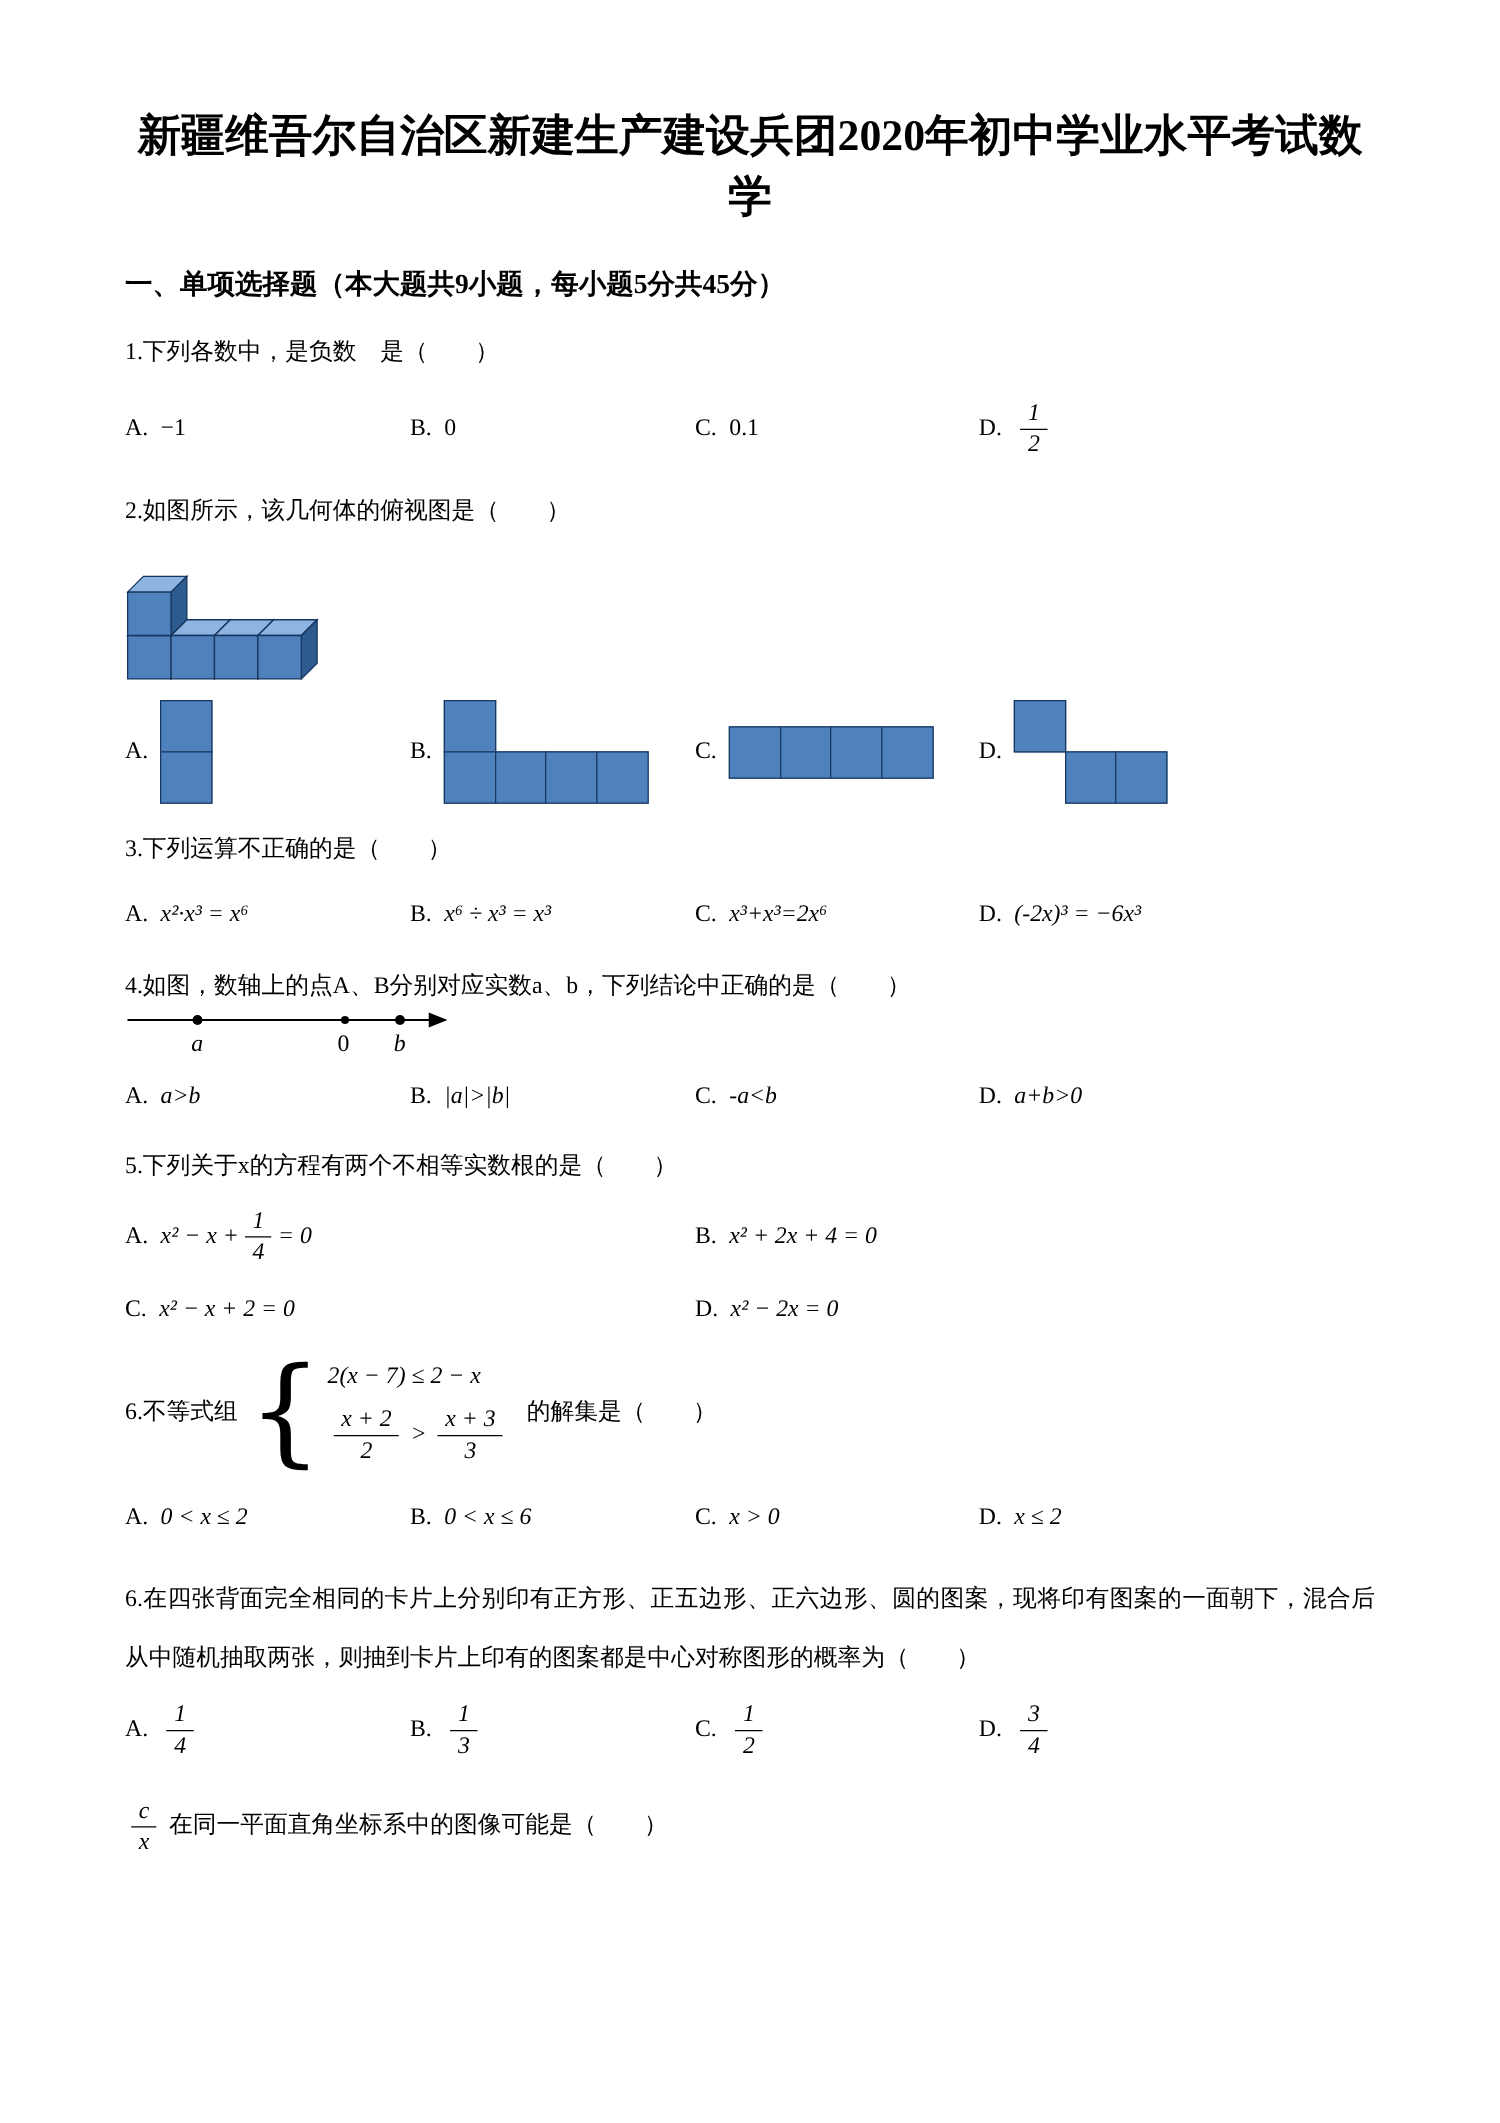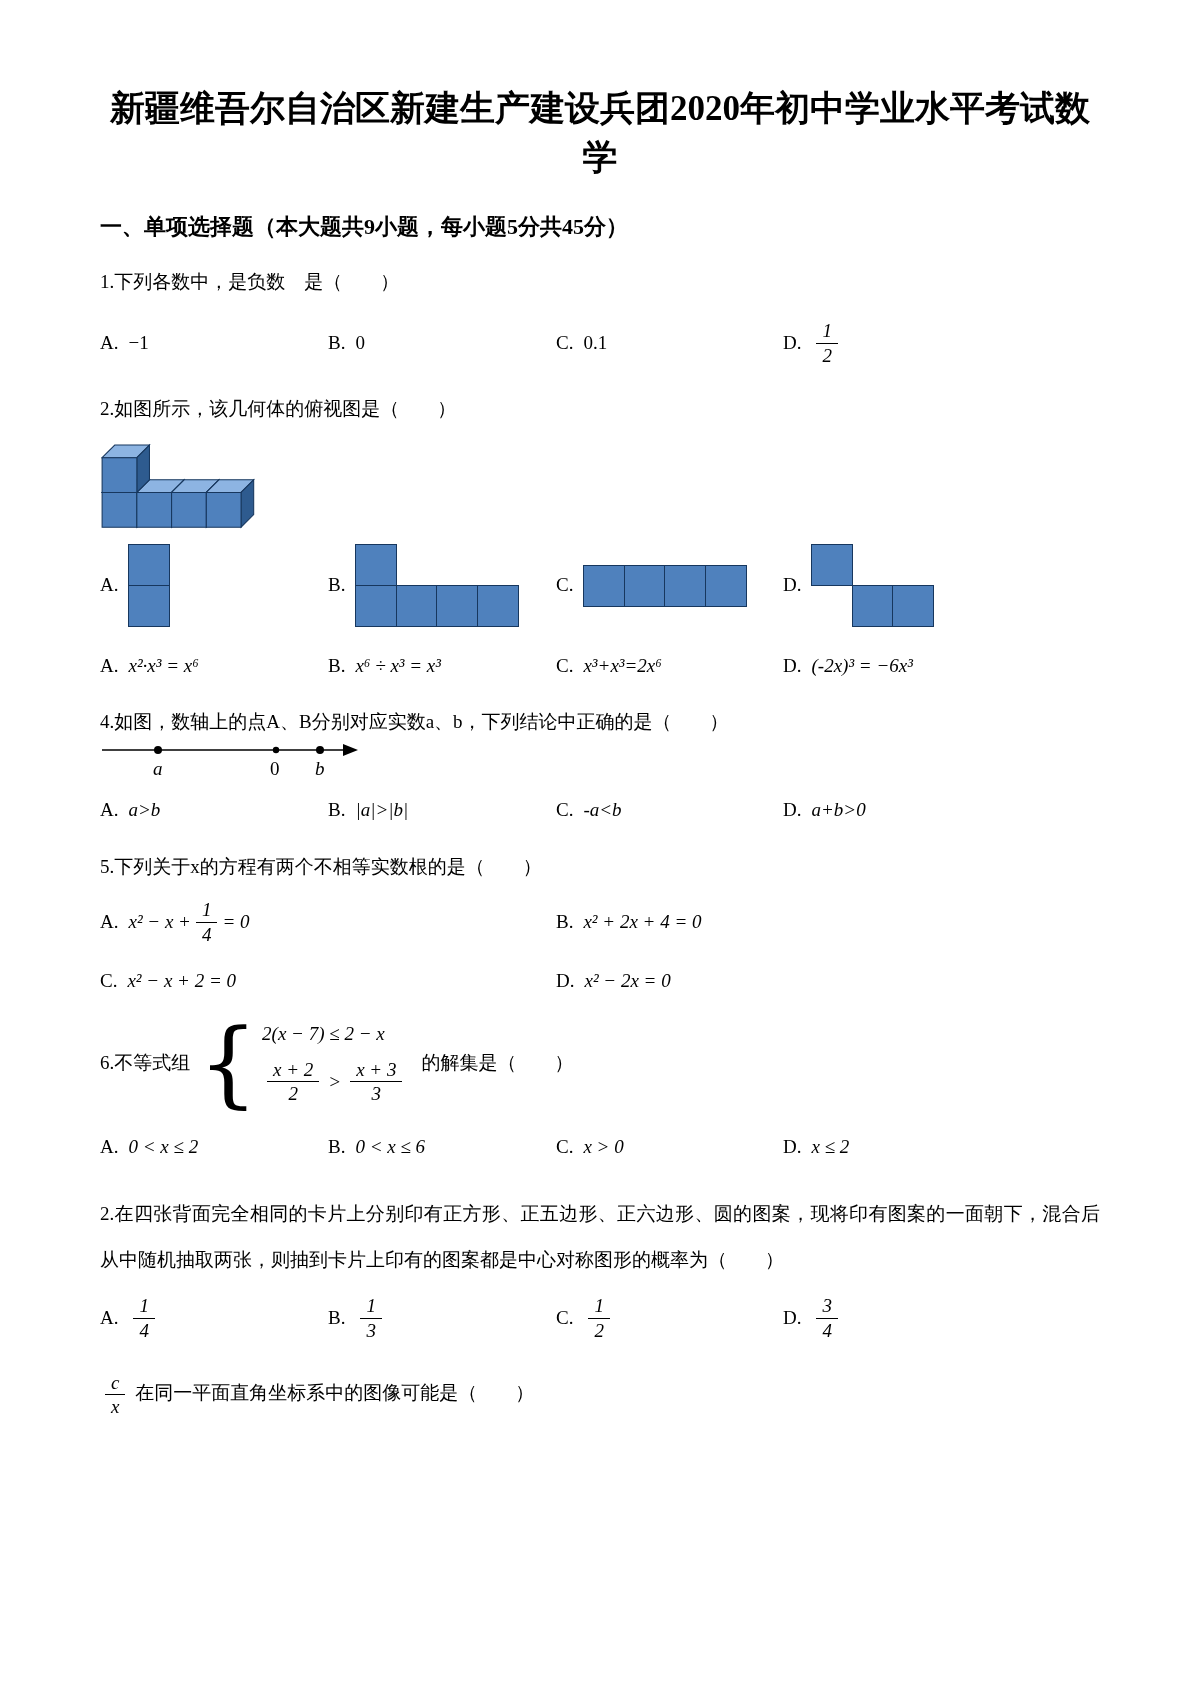--- a/index.html
+++ b/index.html
@@ -71,21 +71,21 @@
     </span>
     <span class="opt">
       <span class="olabel">D.</span>
       <span class="frac">
         <span class="num">1</span>
         <span class="den">2</span>
       </span>
     </span>
   </div>
 
-  <div class="qtext" style="margin-bottom:14px">2.如图所示，该几何体的俯视图是（　　）</div>
+  <div class="qtext" style="margin-bottom:30px">2.如图所示，该几何体的俯视图是（　　）</div>
   <svg class="fig3d" width="160" height="96" viewBox="0 0 152 90">
     <g>
       <path class="face-top" d="M2,53 L14,41 L47,41 L35,53 Z"></path>
       <path class="face-side" d="M35,53 L47,41 L47,74 L35,86 Z"></path>
       <path class="face-front" d="M2,53 h33 v33 h-33 Z"></path>
     </g>
     <g>
       <path class="face-top" d="M35,53 L47,41 L80,41 L68,53 Z"></path>
       <path class="face-side" d="M68,53 L80,41 L80,74 L68,86 Z"></path>
       <path class="face-front" d="M35,53 h33 v33 h-33 Z"></path>
@@ -140,20 +140,21 @@
       <span class="shape-stack shape-d">
         <span class="sq"></span>
         <span class="shape-row">
           <span class="sq"></span>
           <span class="sq"></span>
         </span>
       </span>
     </span>
   </div>
 
+  <div class="qtext">3.下列运算不正确的是（　　）</div>
   <div class="optrow4">
     <span class="opt">
       <span class="olabel">A.</span>
       <span class="formula">x²·x³ = x⁶</span>
     </span>
     <span class="opt">
       <span class="olabel">B.</span>
       <span class="formula">x⁶ ÷ x³ = x³</span>
     </span>
     <span class="opt">
@@ -254,21 +255,21 @@
     <span class="opt">
       <span class="olabel">C.</span>
       <span class="formula">x &gt; 0</span>
     </span>
     <span class="opt">
       <span class="olabel">D.</span>
       <span class="formula">x ≤ 2</span>
     </span>
   </div>
 
-  <p class="para">2.在四张背面完全相同的卡片上分别印有正方形、正五边形、正六边形、圆的图案，现将印有图案的一面朝下，混合后从中随机抽取两张，则抽到卡片上印有的图案都是中心对称图形的概率为（　　）</p>
+  <p class="para">6.在四张背面完全相同的卡片上分别印有正方形、正五边形、正六边形、圆的图案，现将印有图案的一面朝下，混合后从中随机抽取两张，则抽到卡片上印有的图案都是中心对称图形的概率为（　　）</p>
   <div class="optrow4">
     <span class="opt">
       <span class="olabel">A.</span>
       <span class="frac">
         <span class="num">1</span>
         <span class="den">4</span>
       </span>
     </span>
     <span class="opt">
       <span class="olabel">B.</span>

